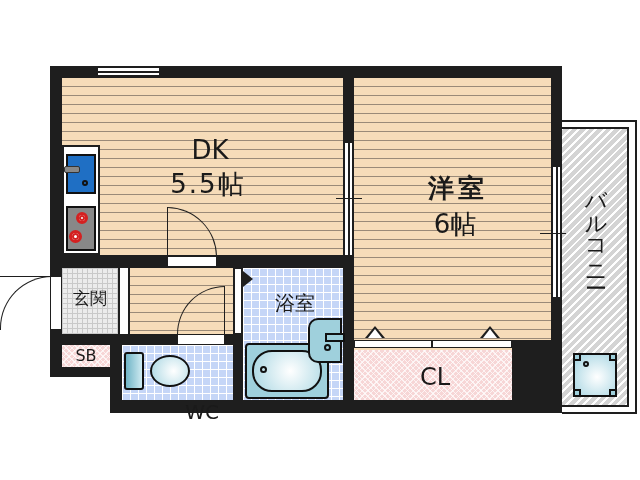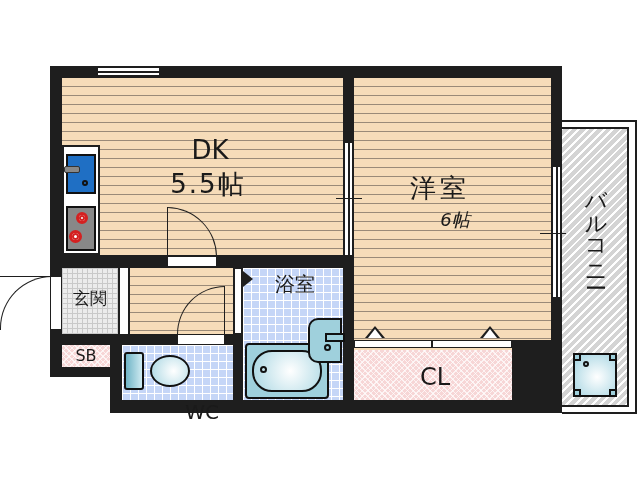--- a/index.html
+++ b/index.html
@@ -103,22 +103,22 @@
 <div class="fixture" style="left:573px;top:353px;width:44px;height:44px;background:radial-gradient(circle at 55% 55%,#fff,#a0d2e0);"></div>
 <div class="abs" style="left:573px;top:353px;width:8px;height:8px;border:2px solid #111;box-sizing:border-box;background:#9fd0dc;"></div>
 <div class="abs" style="left:609px;top:353px;width:8px;height:8px;border:2px solid #111;box-sizing:border-box;background:#9fd0dc;"></div>
 <div class="abs" style="left:573px;top:389px;width:8px;height:8px;border:2px solid #111;box-sizing:border-box;background:#9fd0dc;"></div>
 <div class="abs" style="left:609px;top:389px;width:8px;height:8px;border:2px solid #111;box-sizing:border-box;background:#9fd0dc;"></div>
 <div class="abs" style="left:583px;top:361px;width:6px;height:6px;border:2px solid #111;border-radius:50%;box-sizing:border-box;"></div>
 
 <div class="label" style="left:170px;top:136px;width:80px;font-size:26px;">DK</div>
 <div class="label" style="left:148px;top:170px;width:120px;font-size:26px;letter-spacing:2px;">5.5帖</div>
 
-<div class="label" style="left:390px;top:174px;width:100px;font-size:26px;letter-spacing:4px;">洋室</div>
-<div class="label" style="left:410px;top:210px;width:90px;font-size:18px;font-style:italic;">6帖</div>
+<div class="label" style="left:408px;top:174px;width:100px;font-size:26px;letter-spacing:4px;font-weight:bold;">洋室</div>
+<div class="label" style="left:410px;top:210px;width:90px;font-size:26px;">6帖</div>
 
 <div class="label" style="left:583px;top:176px;width:26px;font-size:22px;writing-mode:vertical-rl;text-orientation:upright;line-height:26px;">バルコニー</div>
 
 <div class="label" style="left:62px;top:289px;width:56px;font-size:17px;">玄関</div>
 <div class="label" style="left:62px;top:347px;width:48px;font-size:16px;">SB</div>
 <div class="label" style="left:172px;top:362px;width:60px;font-size:20px;margin-top:39px;">WC</div>
-<div class="label" style="left:255px;top:273px;width:80px;font-size:20px;">浴室</div>
+<div class="label" style="left:255px;top:292px;width:80px;font-size:20px;">浴室</div>
 <div class="label" style="left:395px;top:364px;width:80px;font-size:24px;">CL</div>
 
 </body></html>

